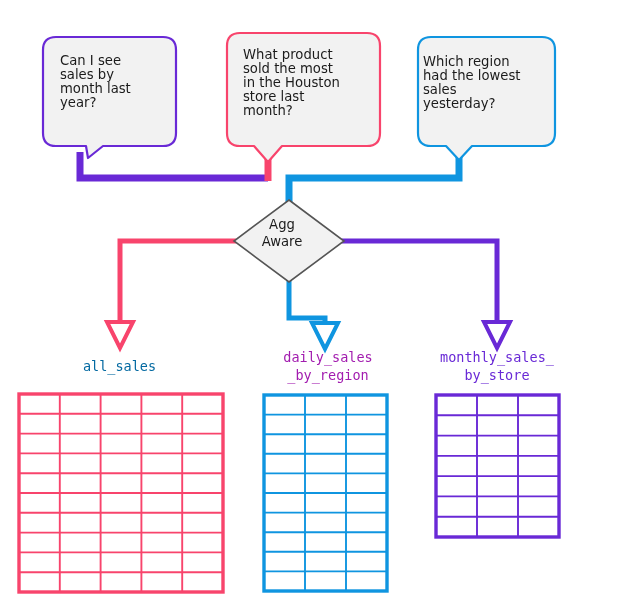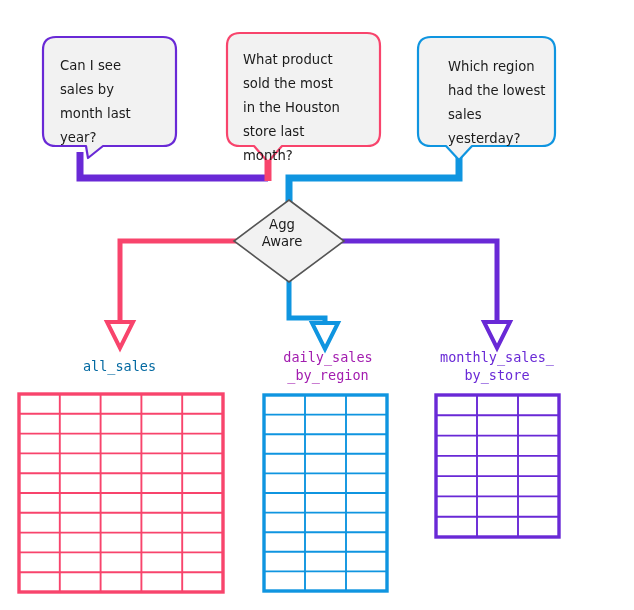--- a/index.html
+++ b/index.html
@@ -11,28 +11,28 @@
     position:relative;
   }
   #stage{position:absolute;left:0;top:0;width:634px;height:610px;}
   svg.layer{position:absolute;left:0;top:0;width:634px;height:610px;}
 
   
   .bubble-text{
     position:absolute;
     font-family:"DejaVu Sans", sans-serif;
     font-size:13.2px;
-    line-height:24px;
+    line-height:14px;
     color:#1b1b1b;
     white-space:pre-line;
     pointer-events:none;
   }
   #b0-text{left:60px;top:54px;width:112px;}
   #b1-text{left:243px;top:48px;width:124px;}
-  #b2-text{left:448px;top:55px;width:122px;}
+  #b2-text{left:423px;top:55px;width:122px;}
 
   
   #diamond-label{
     position:absolute;left:232px;top:216px;width:100px;
     text-align:center;
     font-family:"DejaVu Sans", sans-serif;
     font-size:13.2px;line-height:17px;color:#1b1b1b;
     white-space:pre-line;pointer-events:none;
   }
 

